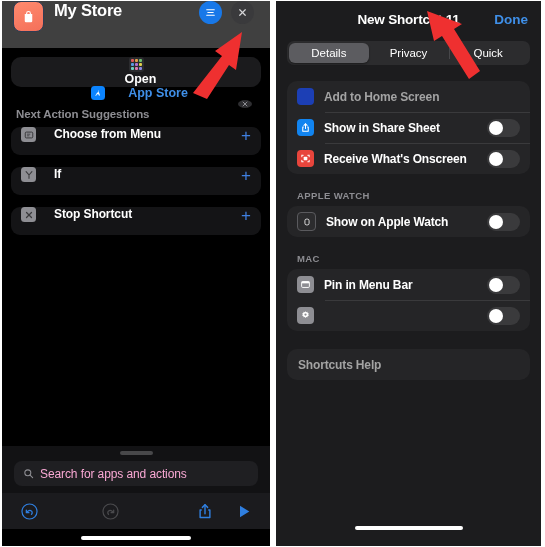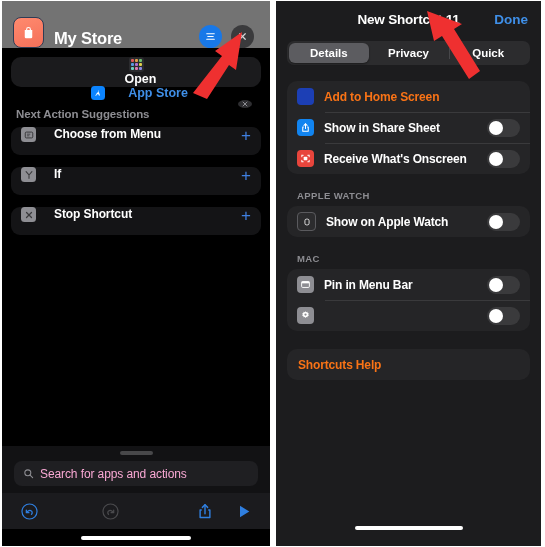--- a/index.html
+++ b/index.html
@@ -9,22 +9,22 @@
     -webkit-font-smoothing:antialiased;
   }
   .screens{position:relative;width:545px;height:547px;background:#ffffff;display:flex;}
   .phone{position:relative;background:#000000;overflow:hidden;}
   .phone.left{width:268px;height:545px;margin:1px 0 0 2px;}
   .gap{width:6px;background:#ffffff;}
   .phone.right{width:265px;height:545px;margin:1px 0 0 0;background:#1c1c1e;}
 
   
   .l-header{
-    height:47px;display:flex;align-items:flex-end;padding:0 16px 0 11px;
-    background:#737373;
+    height:47px;display:flex;align-items:flex-start;padding:0 16px 0 11px;
+    background:#404040;
   }
   .app-icon{
     width:29px;height:29px;border-radius:8px;
     background:linear-gradient(160deg,#ff8a6e 0%,#f4705a 100%);
     border:1.5px solid #2f3c55;
     display:flex;align-items:center;justify-content:center;flex:0 0 auto;
   }
   .app-icon svg{display:block;}
   .l-title{
     color:#ffffff;font-size:16.5px;font-weight:bold;margin-left:10px;
@@ -104,21 +104,21 @@
   }
   .r-done{
     position:absolute;right:13px;color:#3f8fe8;font-size:13.5px;font-weight:bold;
   }
   .seg{
     margin:4px 11px 0 11px;height:24px;border-radius:7px;background:#2c2c2e;
     display:flex;align-items:center;padding:2px;box-sizing:border-box;position:relative;
   }
   .seg-item{
     flex:1 1 0;height:100%;display:flex;align-items:center;justify-content:center;
-    color:#ffffff;font-size:11.5px;font-weight:bold;border-radius:6px;position:relative;
+    color:#ffffff;font-size:11.5px;font-weight:normal;border-radius:6px;position:relative;
   }
   .seg-item.active{background:#5c5c60;box-shadow:0 1px 2px rgba(0,0,0,.4);}
   .seg-div{position:absolute;width:1px;height:11px;background:#47474a;top:7px;}
 
   .r-body{padding:0;position:relative;height:472px;overflow:hidden;}
   .group{
     margin:16px 11px 0 11px;border-radius:10px;background:#252527;overflow:hidden;
   }
   .grp-row{height:31px;display:flex;align-items:center;padding:0 10px;position:relative;}
   .grp-row + .grp-row:before{
@@ -128,21 +128,21 @@
     width:17px;height:17px;border-radius:4px;flex:0 0 auto;
     display:flex;align-items:center;justify-content:center;
   }
   .ic.blue-grid{background:#1c3fb5;display:grid;grid-template-columns:repeat(4,1fr);grid-template-rows:repeat(4,1fr);gap:1px;padding:2px;box-sizing:border-box;}
   .ic.blue-grid i{background:#8fb4ff;border-radius:0.5px;display:block;}
   .ic.blue{background:#1184f0;}
   .ic.red{background:#e8453c;}
   .ic.dark{background:#2c2c2e;border:1px solid #5a5a5e;}
   .ic.grey{background:#8e8e93;}
   .grp-label{font-size:12px;font-weight:bold;margin-left:10px;color:#ffffff;letter-spacing:-0.15px;}
-  .grp-label.link{color:#f97316;text-align:right;}
+  .grp-label.link{color:#a3a3a3;text-align:right;}
   .toggle{
     margin-left:auto;width:33px;height:18px;border-radius:9px;background:#3a3a3c;
     display:flex;align-items:center;padding:2px;box-sizing:border-box;
   }
   .knob{width:14px;height:14px;border-radius:50%;background:#ffffff;}
   .sec-head{
     color:#8d8d92;font-size:9.5px;font-weight:bold;letter-spacing:0.4px;
     margin:16px 0 0 21px;
   }
   .sec-head + .group{margin-top:5px;}

